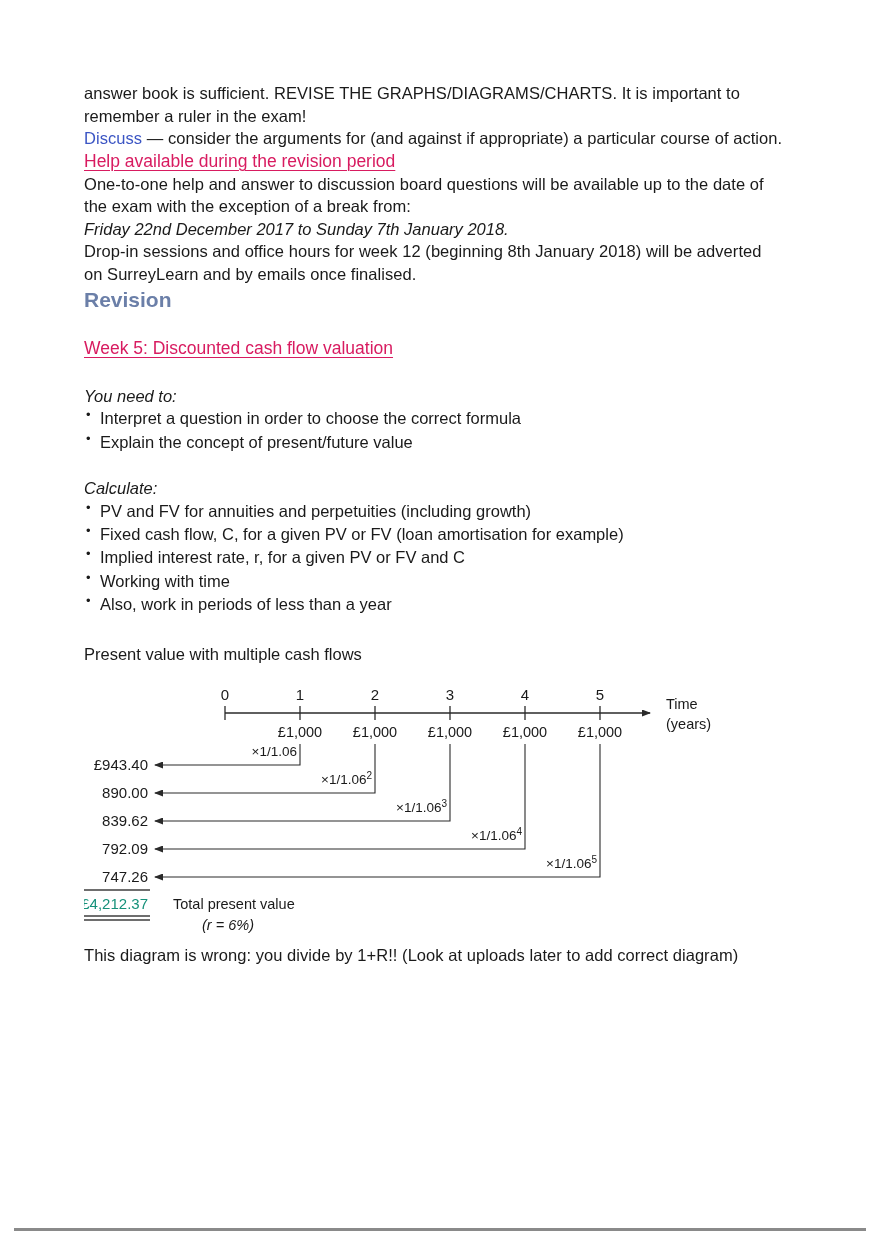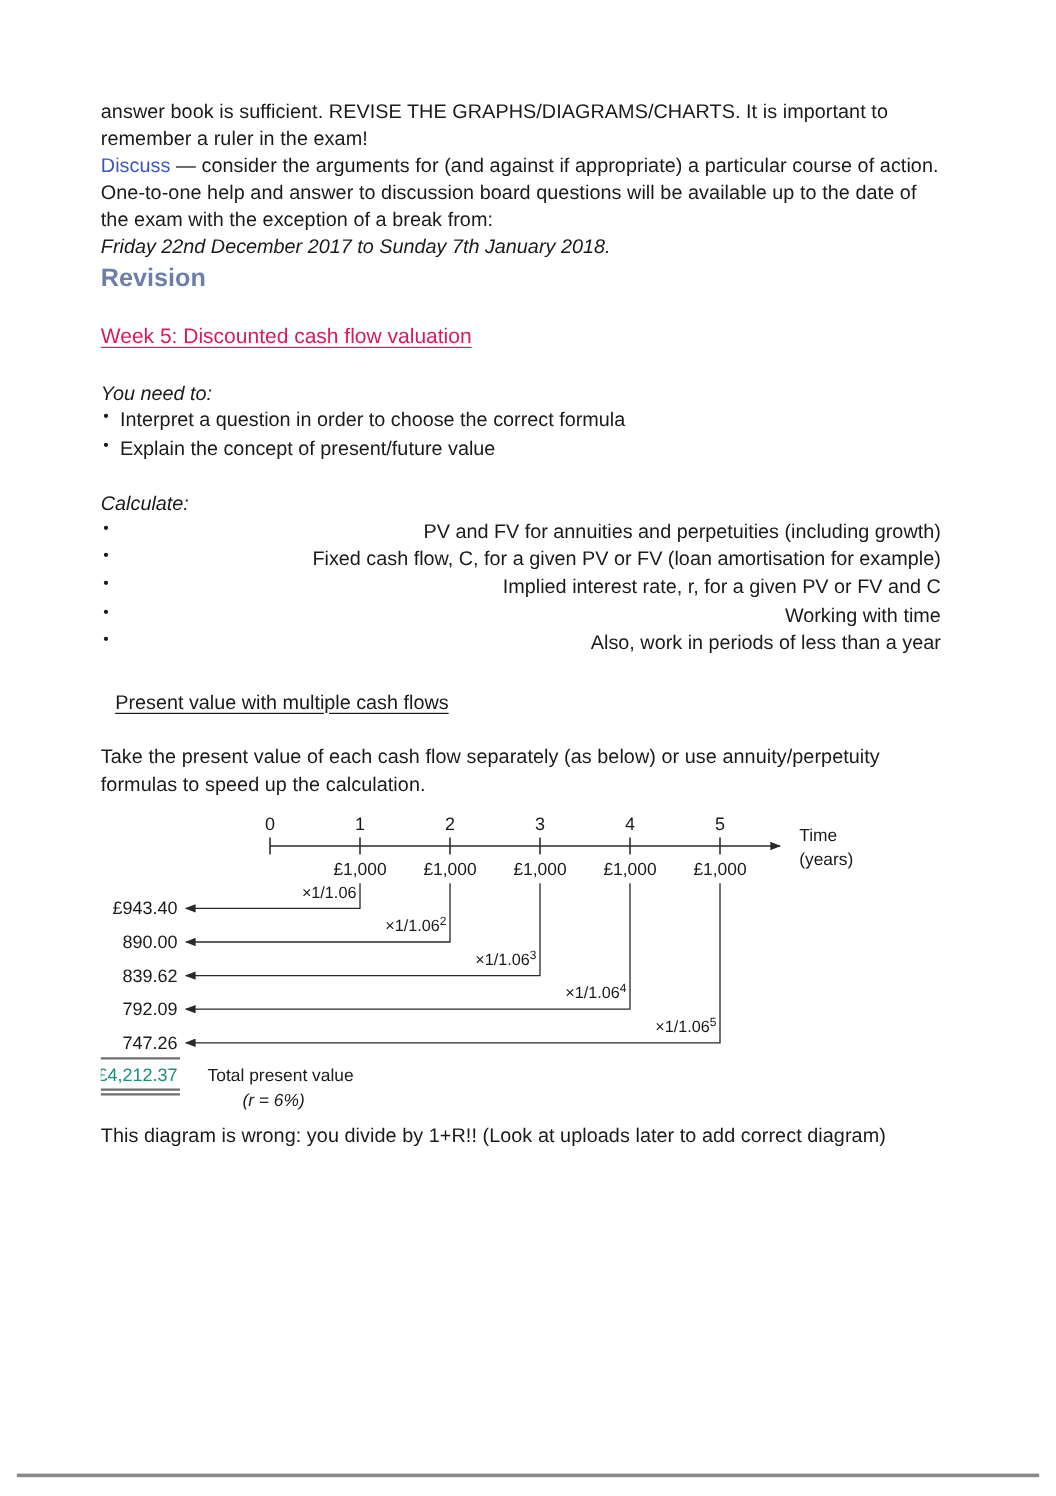--- a/index.html
+++ b/index.html
@@ -86,24 +86,23 @@
   ul.bullets li:before {
     content: "\2022";
     position: absolute;
     left: 2px;
     top: -1px;
     font-size: 13px;
     color: #1a1a1a;
   }
   .underline-heading {
     font-size: 16.5px;
-    text-decoration: underline;
     text-underline-offset: 3px;
     text-decoration-thickness: 1px;
-    margin: 12px;
+    margin: 0;
     line-height: 1.37;
   }
   .diagram-wrap {
     position: relative;
     width: 700px;
     height: 250px;
     margin-top: 6px;
   }
   .diagram-wrap svg { display: block; }
   .footer-rule {
@@ -119,48 +118,49 @@
 <body>
 
 <div class="page">
 
   <div class="content">
 
     <p class="body-text blk">answer book is sufficient. REVISE THE GRAPHS/DIAGRAMS/CHARTS. It is important to remember a ruler in the exam!</p>
 
     <p class="body-text blk"><span class="link-blue">Discuss</span><span> — consider the arguments for (and against if appropriate) a particular course of action.</span></p>
 
+    <p class="pink-heading blk">Help available during the revision period</p>
 
     <p class="body-text blk">One-to-one help and answer to discussion board questions will be available up to the date of the exam with the exception of a break from:</p>
 
     <p class="italic-line blk">Friday 22nd December 2017 to Sunday 7th January 2018.</p>
 
+    <p class="body-text blk">Drop-in sessions and office hours for week 12 (beginning 8th January 2018) will be adverted on SurreyLearn and by emails once finalised.</p>
 
     <p class="h-revision" style="margin-bottom:24px;">Revision</p>
 
     <p class="pink-heading" style="margin-bottom:25px;">Week 5: Discounted cash flow valuation</p>
 
     <p class="bold-italic">You need to:</p>
     <ul class="bullets" style="margin-bottom:23px;">
       <li>Interpret a question in order to choose the correct formula</li>
       <li>Explain the concept of present/future value</li>
     </ul>
 
     <p class="bold-italic">Calculate:</p>
-    <ul class="bullets" style="margin-bottom:26px;text-align:right;">
+    <ul class="bullets" style="margin-bottom:26px;">
       <li>PV and FV for annuities and perpetuities (including growth)</li>
       <li>Fixed cash flow, C, for a given PV or FV (loan amortisation for example)</li>
       <li>Implied interest rate, r, for a given PV or FV and C</li>
       <li>Working with time</li>
       <li>Also, work in periods of less than a year</li>
     </ul>
 
     <p class="underline-heading" style="margin-bottom:23px;">Present value with multiple cash flows</p>
 
-    <p class="body-text" style="margin-bottom:14px;">Take the present value of each cash flow separately (as below) or use annuity/perpetuity formulas to speed up the calculation.</p>
 
     <div class="diagram-wrap">
       <svg width="700" height="250" viewBox="0 0 700 250" xmlns="http://www.w3.org/2000/svg">
         <defs>
           <marker id="arrR" markerWidth="9" markerHeight="7" refX="8" refY="3.5" orient="auto" markerUnits="userSpaceOnUse">
             <path d="M0,0 L9,3.5 L0,7 z" fill="#2a2a2a"></path>
           </marker>
           <marker id="arrL" markerWidth="9" markerHeight="7" refX="8" refY="3.5" orient="auto" markerUnits="userSpaceOnUse">
             <path d="M0,0 L9,3.5 L0,7 z" fill="#2a2a2a"></path>
           </marker>

